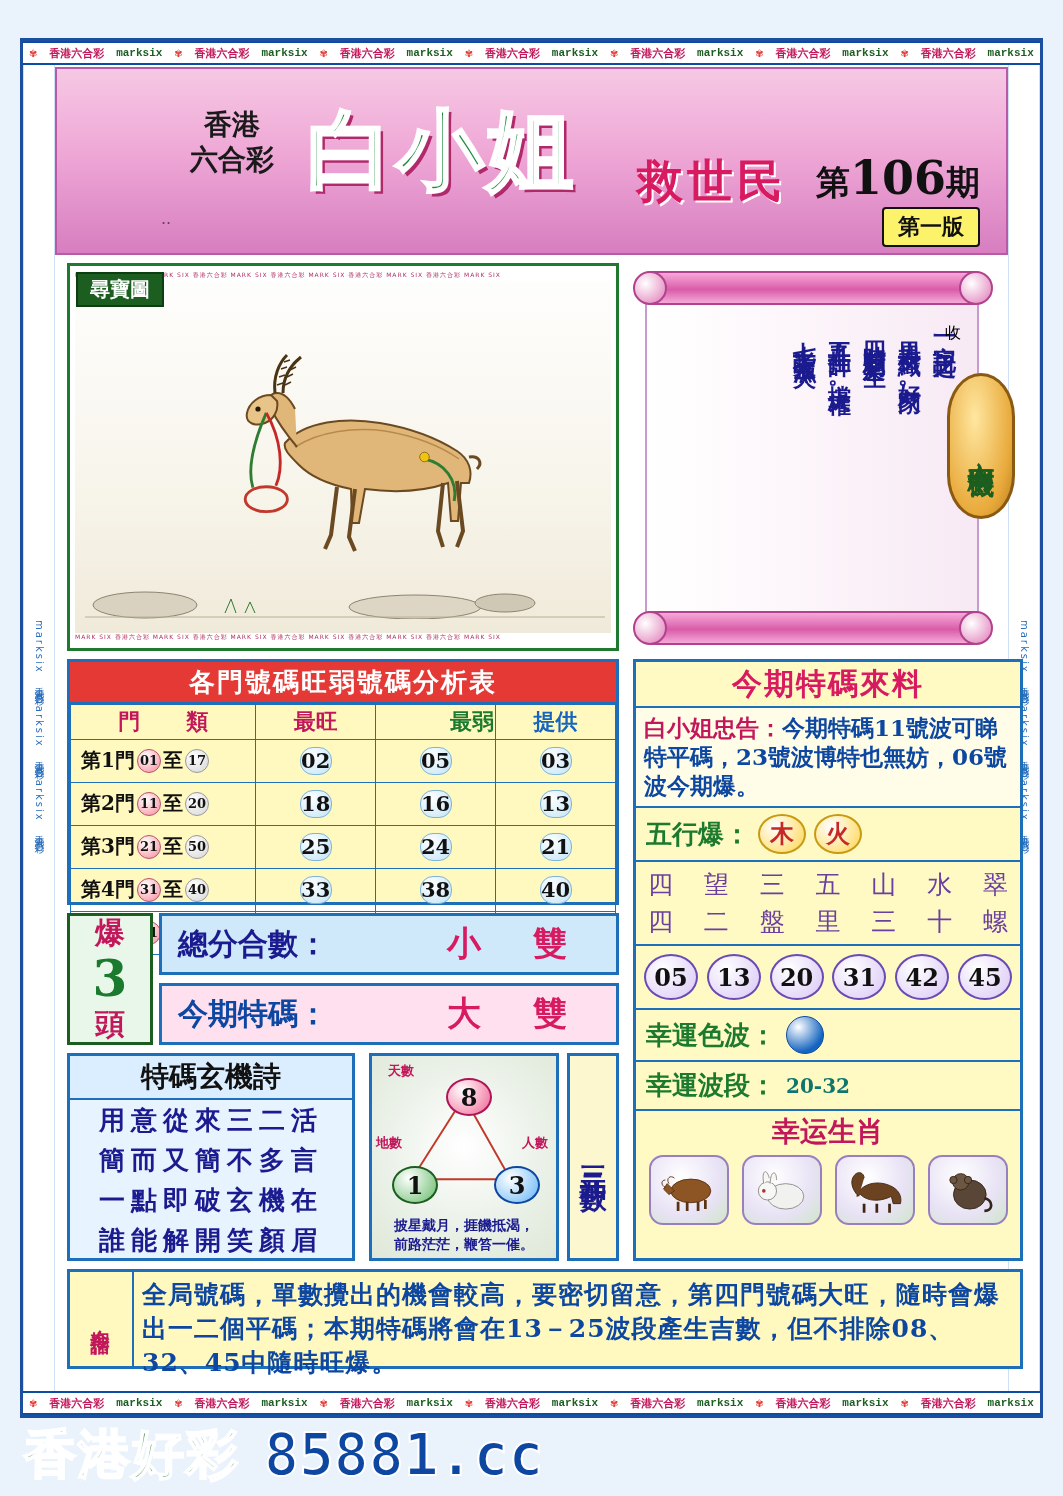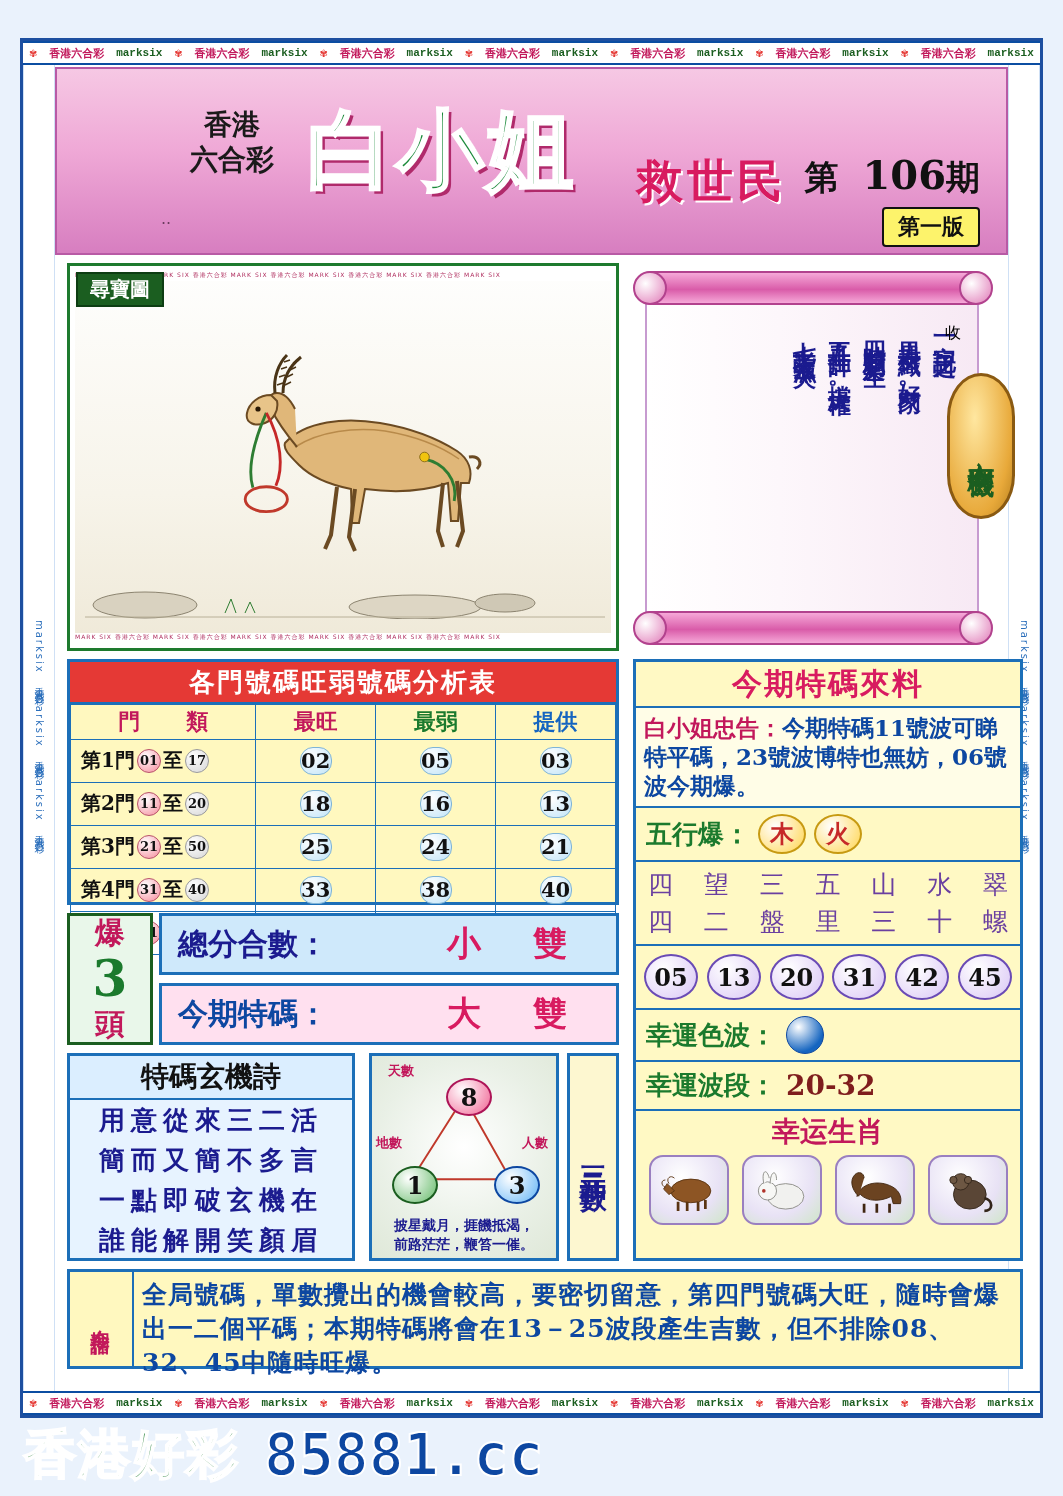--- a/index.html
+++ b/index.html
@@ -84,21 +84,21 @@
     font-size:46px;font-weight:bold;color:#d81b60;
     text-shadow:2px 2px 0 #ffffff;
     letter-spacing:4px;
     font-family:"DejaVu Serif","Liberation Serif",serif;
   }
   .mast-issue{
     position:absolute;right:26px;top:82px;
     font-size:34px;font-weight:bold;color:#111;
     font-family:"DejaVu Serif","Liberation Serif",serif;
   }
-  .mast-issue .num{font-size:40px;margin-left:24px;}
+  .mast-issue .num{font-size:46px;}
   .mast-edition{
     position:absolute;right:26px;top:138px;
     background:#fdf36b;border:2px solid #111;border-radius:4px;
     padding:3px 14px;font-size:22px;font-weight:bold;color:#111;
     font-family:"DejaVu Serif","Liberation Serif",serif;
   }
   .mast-dots{position:absolute;left:104px;top:140px;color:#6b3b5e;font-size:16px;}
 
   
   .body-wrap{position:relative;padding:6px 0 0 0;}
@@ -182,21 +182,21 @@
     height:40px;background:#e53935;color:#fff;border-bottom:2px solid #1c6fb8;
     display:flex;align-items:center;justify-content:center;
     font-size:26px;font-weight:bold;letter-spacing:2px;
     font-family:"DejaVu Serif","Liberation Serif",serif;
   }
   table.an{width:100%;border-collapse:collapse;font-family:"DejaVu Serif","Liberation Serif",serif;}
   table.an th{
     background:#fff8bf;color:#c2185b;font-size:22px;font-weight:bold;
     border:1px solid #1c6fb8;height:32px;
   }
-  table.an th.g{color:#1b7a2d;}
+  table.an th.g{color:#1b7a2d;text-align:right;}
   table.an th.b{color:#1565c0;}
   table.an td{
     border:1px solid #1c6fb8;height:32px;text-align:center;
     font-size:21px;font-weight:bold;color:#111;
   }
   table.an td.men{text-align:left;padding-left:10px;font-size:20px;white-space:nowrap;}
   .ball{
     display:inline-block;width:22px;height:22px;line-height:22px;border-radius:50%;
     font-size:13px;color:#111;text-align:center;vertical-align:middle;
     background:radial-gradient(circle at 35% 30%,#fff,#f58b9b);
@@ -326,21 +326,21 @@
   }
   .luckline{
     display:flex;align-items:center;gap:10px;padding:6px 10px;border-bottom:2px solid #1c6fb8;
   }
   .luckline .t{font-size:26px;font-weight:bold;color:#1b7a2d;}
   .luckline .dot{
     width:36px;height:36px;border-radius:50%;
     background:radial-gradient(circle at 32% 28%,#ffffff,#4aa8e8 55%,#1565c0);
     border:1px solid #0d47a1;
   }
-  .luckline .v{font-size:28px;font-weight:bold;color:#7f1d1d;}
+  .luckline .v{font-size:20px;font-weight:bold;color:#0f766e;}
   .zodiac-hd{
     text-align:center;font-size:28px;font-weight:bold;color:#c2185b;padding:2px 0;
   }
   .zodiac-row{display:flex;justify-content:space-around;padding:2px 6px 6px 6px;}
   .zcell{
     width:76px;height:66px;border-radius:14px;border:2px solid #9a7fc0;
     background:radial-gradient(ellipse at 40% 30%,#ffffff,#e8e2f5 60%,#cfe6c8);
     display:flex;align-items:center;justify-content:center;overflow:hidden;
   }
 

